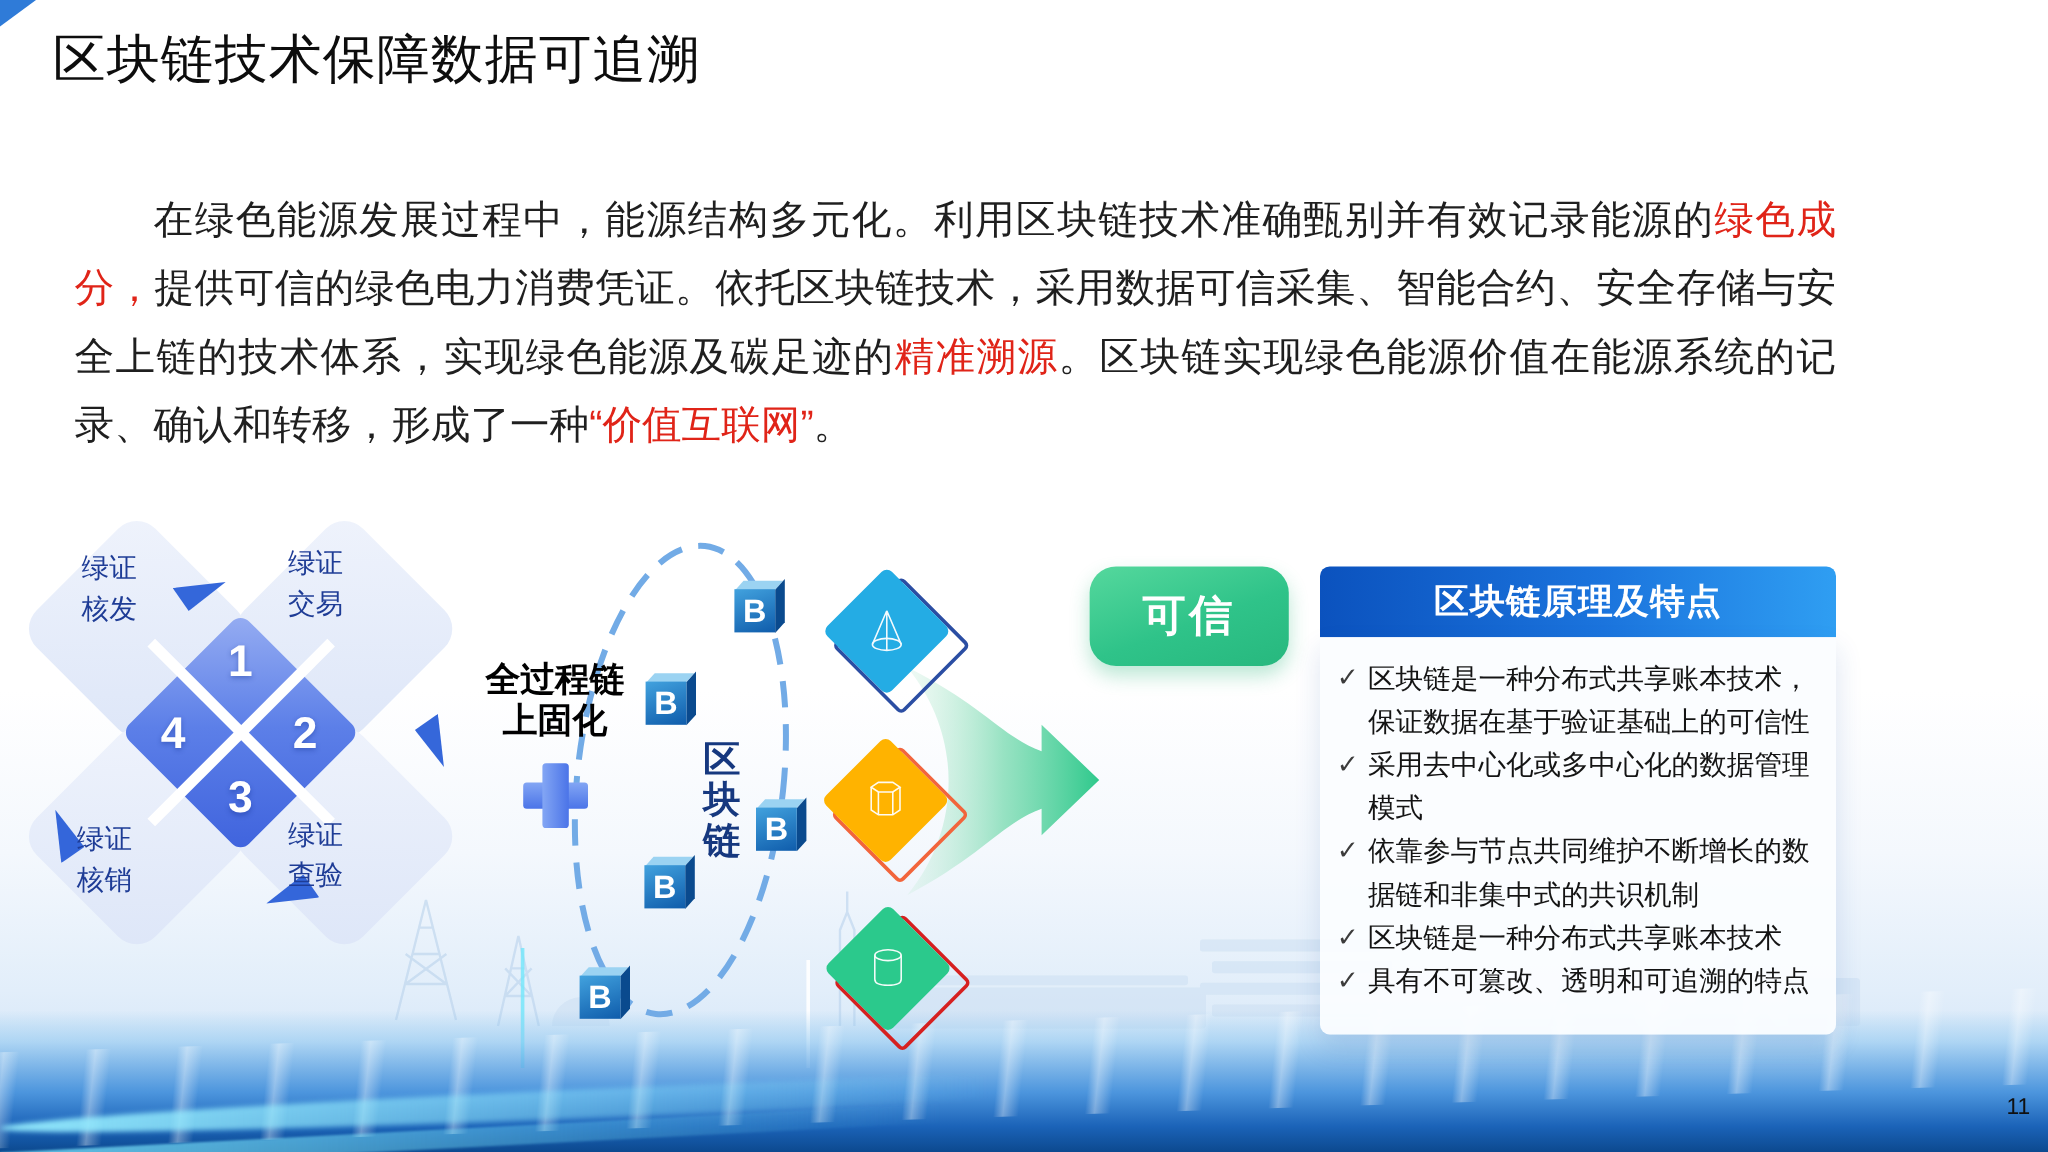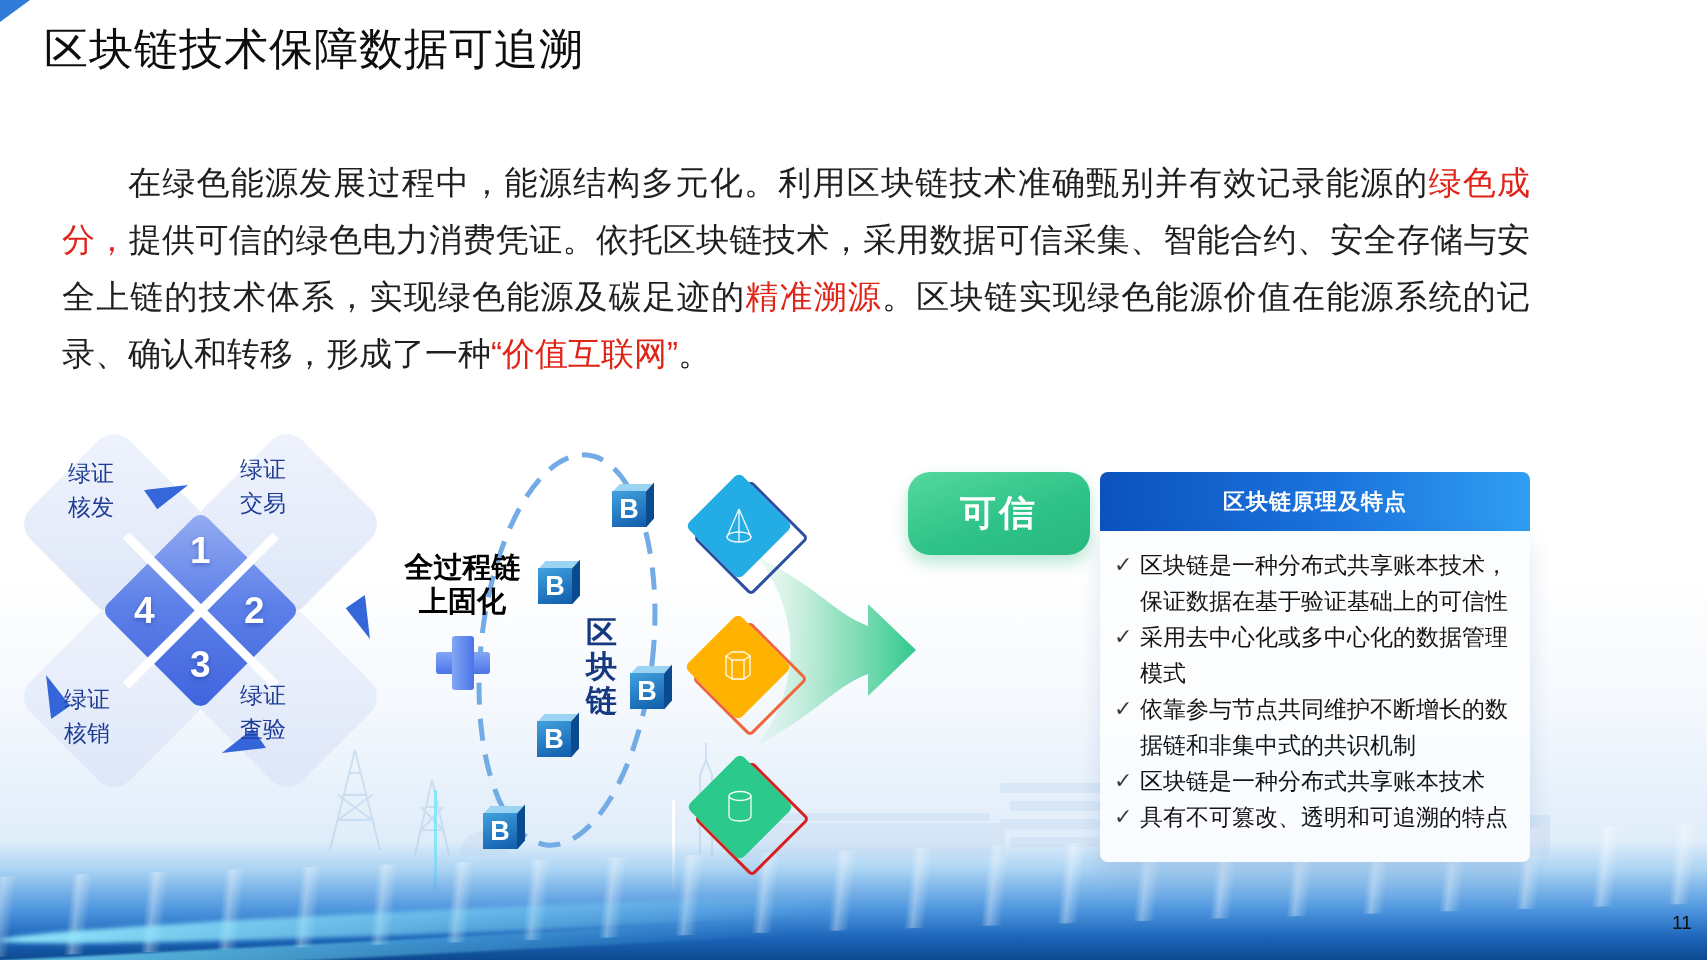--- a/index.html
+++ b/index.html
@@ -45,28 +45,28 @@
   .bcube .cside{left:34px;top:4px;width:8px;height:36px;background:#0a4a8e;transform:skewY(-48deg);}
   .bcube .cfront{left:0;top:8px;width:34px;height:36px;background:linear-gradient(160deg,#42a2de 0%,#0f5cab 100%);
     color:#fff;font-size:27px;font-weight:bold;display:flex;align-items:center;justify-content:center;font-style:normal;}
   
   .dia-outline{position:absolute;width:76px;height:76px;transform:rotate(45deg);border:3px solid;border-radius:5px;background:transparent;z-index:4;}
   .dia{position:absolute;width:76px;height:76px;transform:rotate(45deg);border-radius:6px;z-index:5;display:flex;align-items:center;justify-content:center;}
   .dia svg{transform:rotate(-45deg);}
   .dia.blue{background:#24ace4;}.dia.orange{background:#ffb300;}.dia.green{background:#2bc98c;}
   .ol-navy{border-color:#2b4ea3;}.ol-orange{border-color:#f2653c;}.ol-red{border-color:#d62020;}
   
-  .gbtn{position:absolute;left:908px;width:182px;height:83px;border-radius:22px;
+  .gbtn{position:absolute;left:908px;width:166px;height:83px;border-radius:22px;
     background:linear-gradient(160deg,#55d89d 0%,#2fc389 55%,#27b87e 100%);
     box-shadow:0 8px 16px rgba(40,180,120,.32);color:#fff;font-size:36px;font-weight:bold;letter-spacing:3px;
     display:flex;align-items:center;justify-content:center;z-index:5;}
   
   .panel-header{position:absolute;left:1100px;top:472px;width:430px;height:59px;border-radius:8px 8px 0 0;
     background:linear-gradient(90deg,#0b52be 0%,#1b74dd 55%,#2f9ef2 100%);
-    color:#fff;font-size:22px;font-weight:bold;display:flex;align-items:center;justify-content:center;letter-spacing:1px;z-index:5;}
+    color:#fff;font-size:29px;font-weight:bold;display:flex;align-items:center;justify-content:center;letter-spacing:1px;z-index:5;}
   .panel-body{position:absolute;left:1100px;top:531px;width:430px;height:331px;background:rgba(251,253,255,.94);
     border-radius:0 0 8px 8px;box-shadow:0 10px 22px rgba(30,80,160,.14);z-index:5;box-sizing:border-box;padding:16px 12px 0 14px;}
   .panel-list{margin:0;padding:0;list-style:none;}
   .panel-list li{display:flex;font-size:23px;line-height:36px;color:#141414;}
   .panel-list .check{flex:0 0 26px;color:#3c3c3c;font-size:22px;}
   .panel-list .btxt{flex:1;}
   
   .city-svg{position:absolute;left:0;top:735px;width:1707px;height:150px;z-index:1;opacity:.75;}
   .waves{position:absolute;left:0;bottom:0;width:100%;height:118px;z-index:2;}
   .waves .w1{position:absolute;left:0;top:0;right:0;bottom:0;

